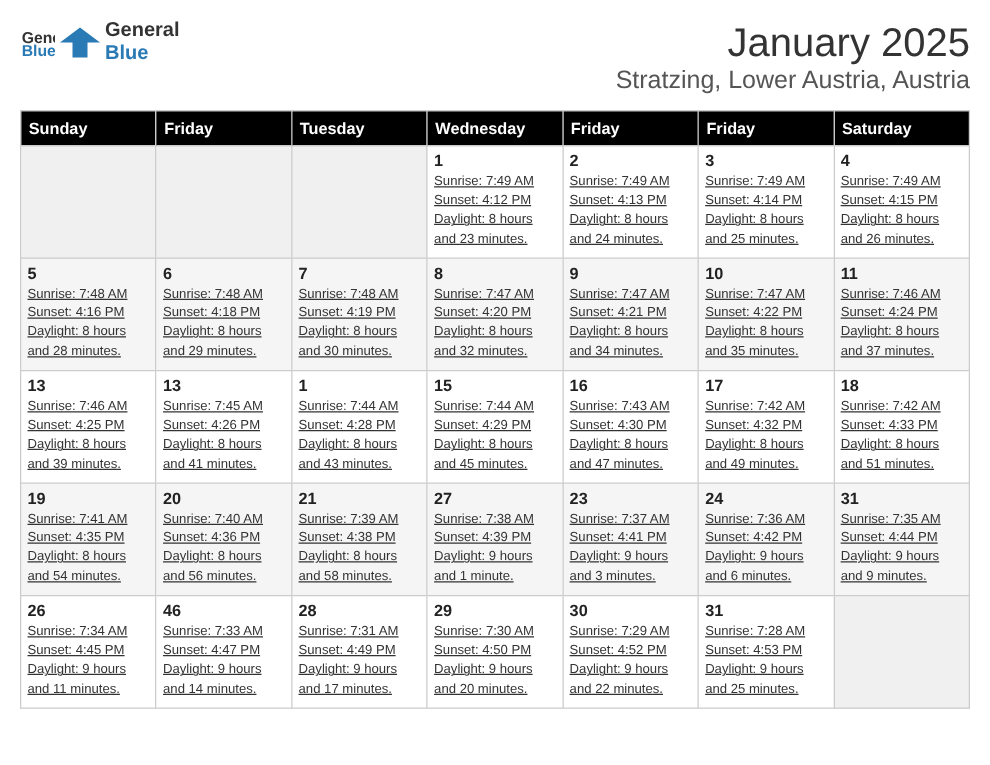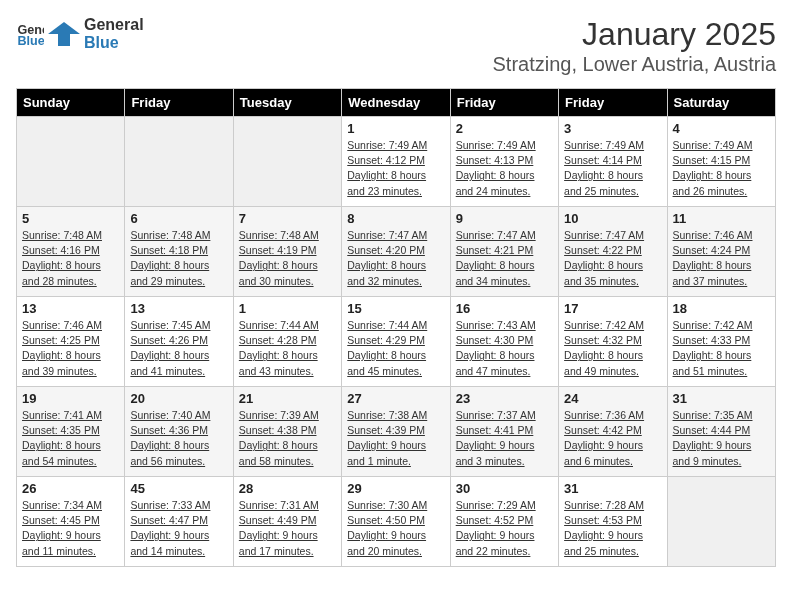--- a/index.html
+++ b/index.html
@@ -225,21 +225,21 @@
           <div class="day-number">31</div>
           <div class="day-info">Sunrise: 7:35 AM<br>Sunset: 4:44 PM<br>Daylight: 9 hours and 9 minutes.</div>
         </td>
       </tr>
       <tr>
         <td>
           <div class="day-number">26</div>
           <div class="day-info">Sunrise: 7:34 AM<br>Sunset: 4:45 PM<br>Daylight: 9 hours and 11 minutes.</div>
         </td>
         <td>
-          <div class="day-number">45</div>
+          <div class="day-number">46</div>
           <div class="day-info">Sunrise: 7:33 AM<br>Sunset: 4:47 PM<br>Daylight: 9 hours and 14 minutes.</div>
         </td>
         <td>
           <div class="day-number">28</div>
           <div class="day-info">Sunrise: 7:31 AM<br>Sunset: 4:49 PM<br>Daylight: 9 hours and 17 minutes.</div>
         </td>
         <td>
           <div class="day-number">29</div>
           <div class="day-info">Sunrise: 7:30 AM<br>Sunset: 4:50 PM<br>Daylight: 9 hours and 20 minutes.</div>
         </td>

